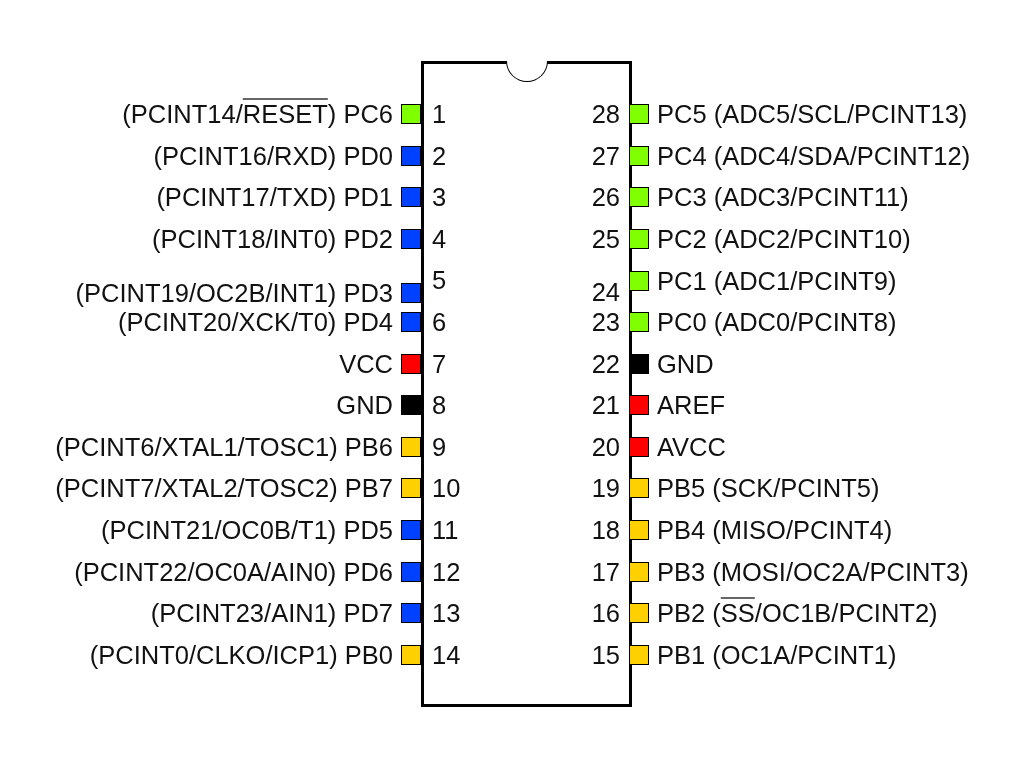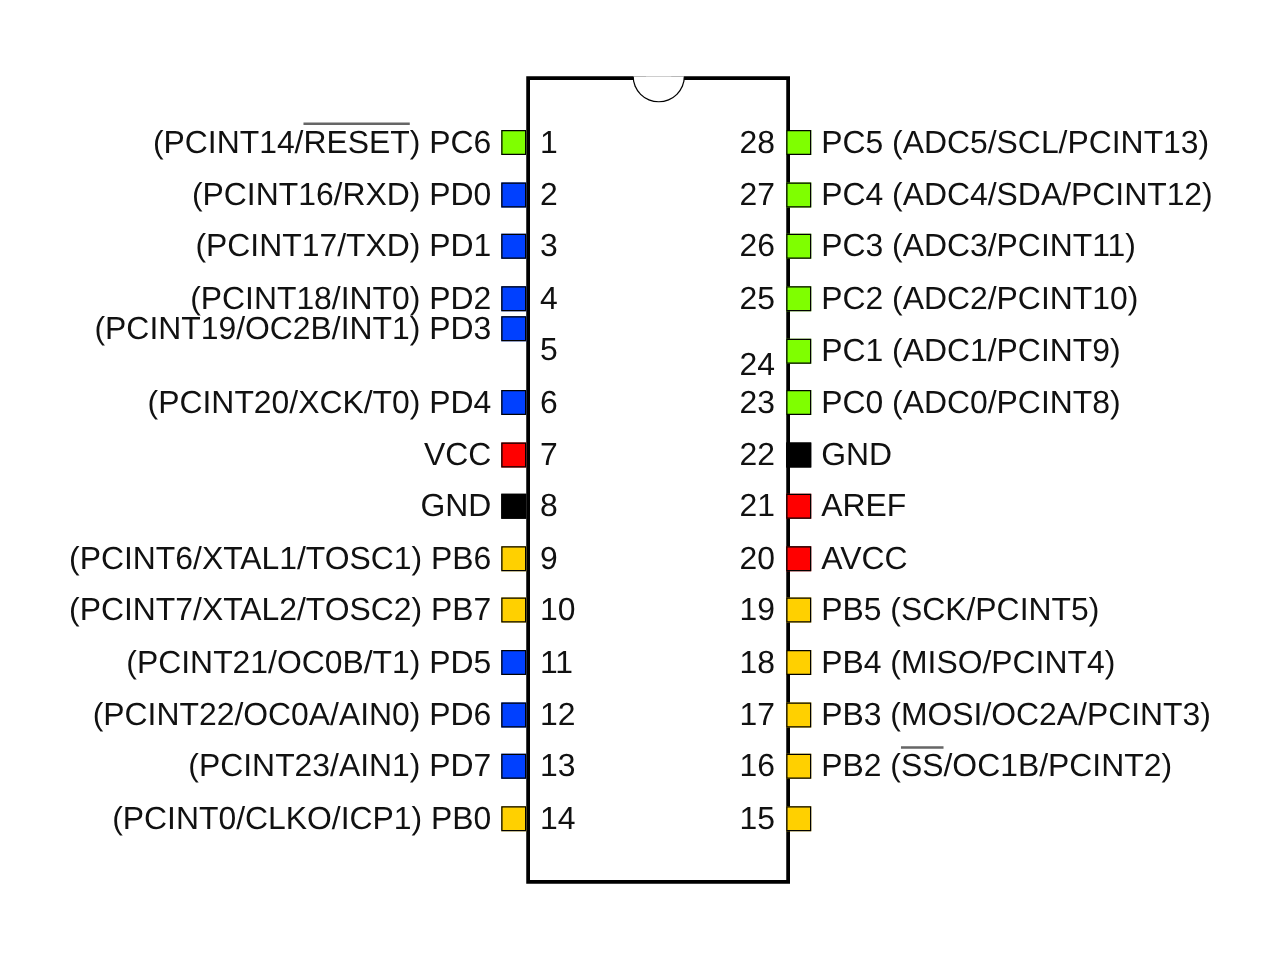--- a/index.html
+++ b/index.html
@@ -97,21 +97,21 @@
     <div class="row left" style="top: 182px;">
       <span class="label"><span>(PCINT17/TXD) PD1</span><span class="ovl"></span><span></span></span>
       <span class="pin-box" style="background: rgb(0, 64, 255);"></span>
     </div>
     <div class="pin-num left" style="top: 182px;">3</div>
     <div class="row left" style="top: 224px;">
       <span class="label"><span>(PCINT18/INT0) PD2</span><span class="ovl"></span><span></span></span>
       <span class="pin-box" style="background: rgb(0, 64, 255);"></span>
     </div>
     <div class="pin-num left" style="top: 224px;">4</div>
-    <div class="row left" style="top: 248px;">
+    <div class="row left" style="top: 278px;">
       <span class="label"><span>(PCINT19/OC2B/INT1) PD3</span><span class="ovl"></span><span></span></span>
       <span class="pin-box" style="background: rgb(0, 64, 255);"></span>
     </div>
     <div class="pin-num left" style="top: 265px;">5</div>
     <div class="row left" style="top: 307px;">
       <span class="label"><span>(PCINT20/XCK/T0) PD4</span><span class="ovl"></span><span></span></span>
       <span class="pin-box" style="background: rgb(0, 64, 255);"></span>
     </div>
     <div class="pin-num left" style="top: 307px;">6</div>
     <div class="row left" style="top: 349px;">
@@ -214,15 +214,16 @@
       <span class="label"><span>PB3 (MOSI/OC2A/PCINT3)</span><span class="ovl"></span><span></span></span>
     </div>
     <div class="pin-num right" style="top: 557px;">17</div>
     <div class="row right" style="top: 598px;">
       <span class="pin-box" style="background: rgb(255, 208, 0);"></span>
       <span class="label"><span>PB2 (</span><span class="ovl">SS</span><span>/OC1B/PCINT2)</span></span>
     </div>
     <div class="pin-num right" style="top: 598px;">16</div>
     <div class="row right" style="top: 640px;">
       <span class="pin-box" style="background: rgb(255, 208, 0);"></span>
+      <span class="label"><span>PB1 (OC1A/PCINT1)</span><span class="ovl"></span><span></span></span>
     </div>
     <div class="pin-num right" style="top: 640px;">15</div>
   </div>
 
 </body></html>

